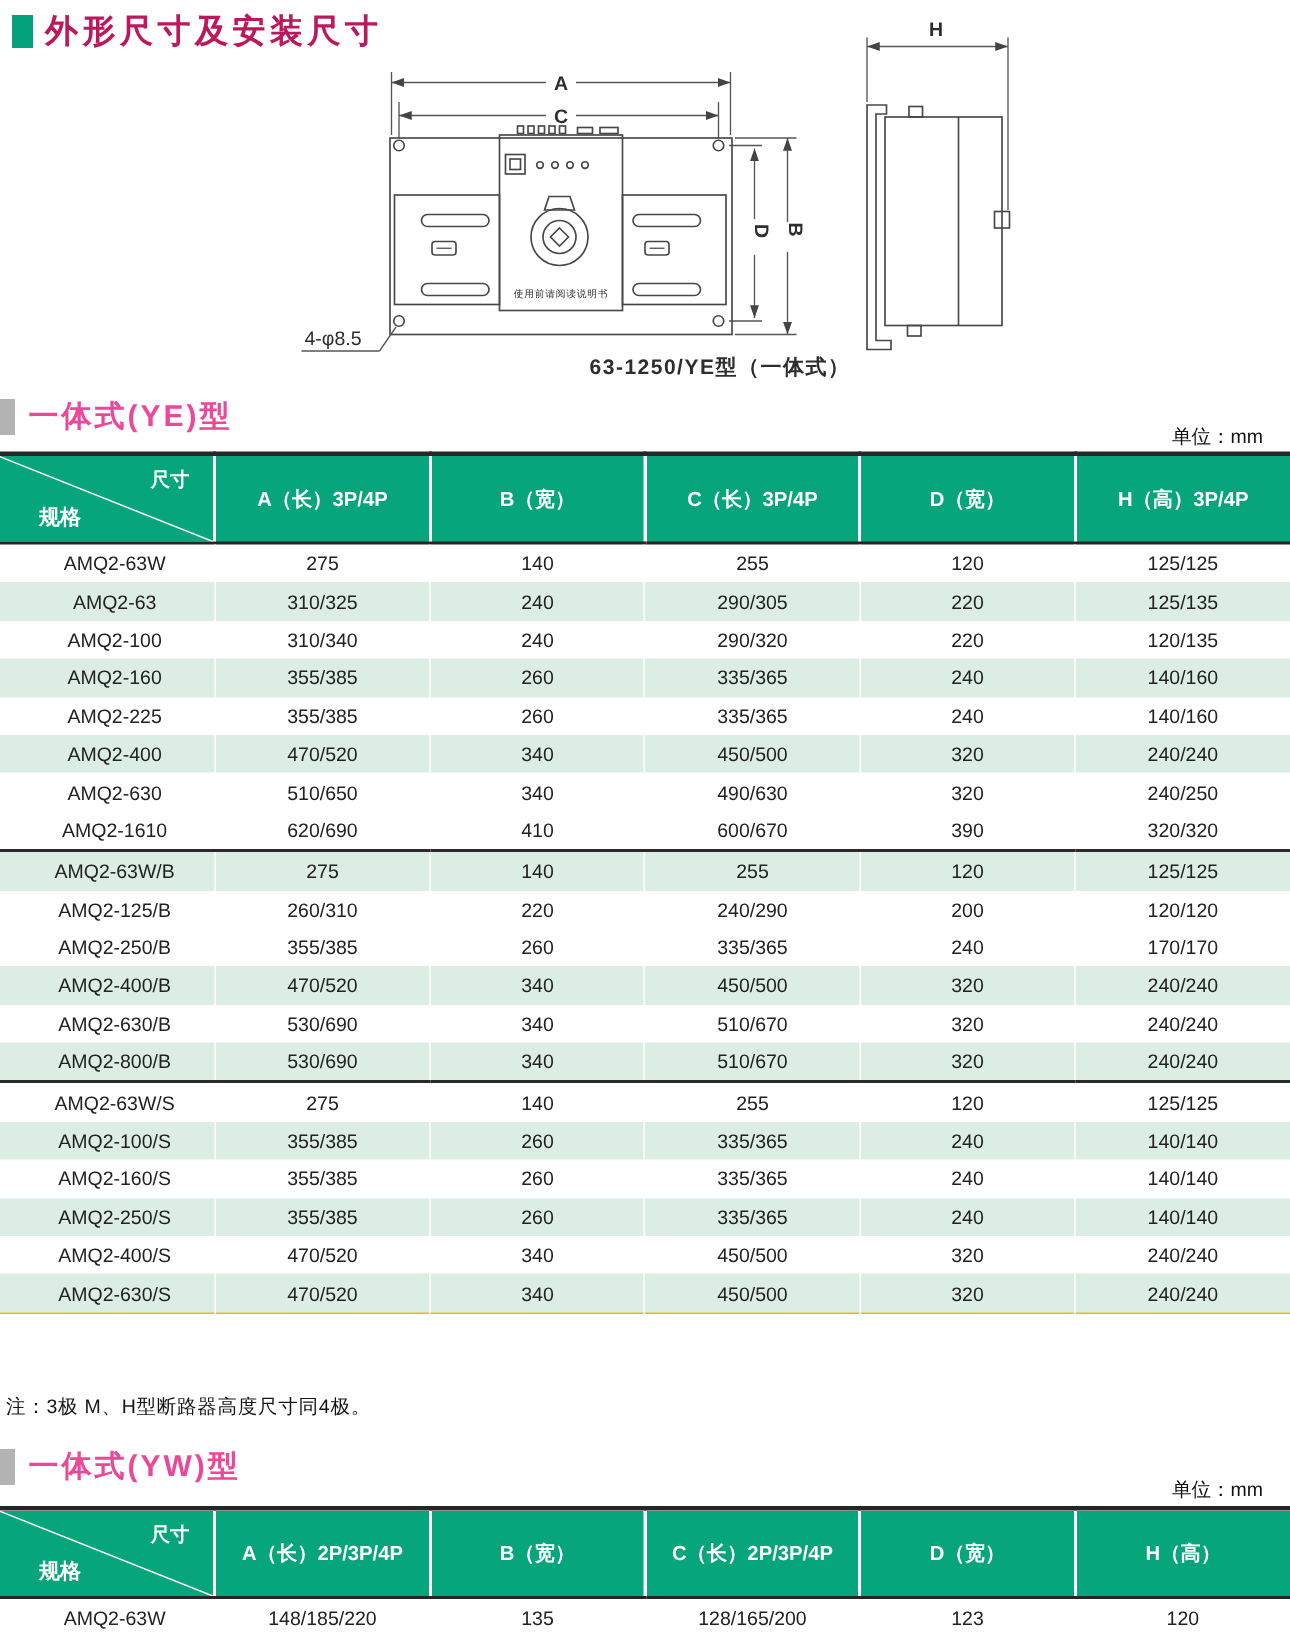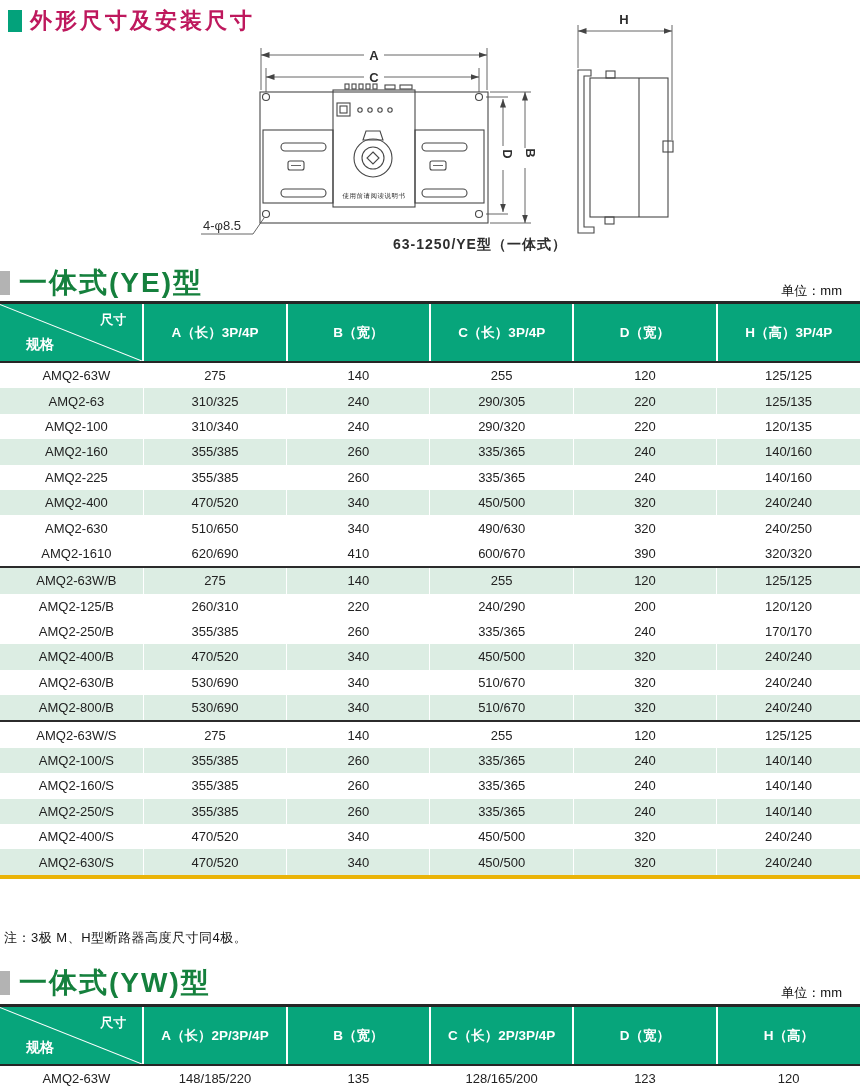--- a/index.html
+++ b/index.html
@@ -8,35 +8,35 @@
   .abs{position:absolute;}
 
   
   .page-title{top:6px;left:8px;display:flex;align-items:center;gap:8px;z-index:5;}
   .title-sq{width:14px;height:22px;background:#03A27B;display:inline-block;}
   .page-title h1{margin:0;font-size:22px;font-weight:bold;letter-spacing:3px;color:#be185d;}
 
   
   .section-head{left:0;display:flex;align-items:center;gap:9px;}
   .sec-sq{width:10px;height:24px;background:#b3b3b3;display:inline-block;}
-  .section-head h2{margin:0;font-size:28px;font-weight:bold;letter-spacing:2px;color:#15803d;}
+  .section-head h2{margin:0;font-size:20px;font-weight:bold;letter-spacing:2px;color:#ec4899;}
   .unit{font-size:13px;color:#111;right:18px;}
 
   
   svg text{fill:#2e2e2e;}
   .dwg-line{stroke:#474747;stroke-width:1.1;fill:none;}
   .dim{stroke:#555;stroke-width:0.9;fill:none;}
   .dim-label{font-size:13px;font-weight:bold;}
   .tiny-text{font-size:6.5px;letter-spacing:0.5px;}
   .caption{font-size:14px;font-weight:bold;letter-spacing:1px;}
   .holenote{font-size:13px;}
 
   
   table.dim-table{border-collapse:collapse;table-layout:fixed;width:860px;
-                  border-top:3px solid #262626;border-bottom:4px solid #eab308;}
+                  border-top:3px solid #262626;border-bottom:1px solid #eab308;}
   table.dim-table th{background:#07A57B;color:#fff;font-size:13.5px;font-weight:bold;
                      height:55px;border-left:2px solid #fff;border-bottom:2px solid #262626;
                      white-space:nowrap;overflow:hidden;}
   table.dim-table th:first-child{border-left:none;}
   table.dim-table td{height:25.4px;font-size:13px;text-align:center;color:#222;
                      border-left:1.5px solid #fff;padding:0;}
   table.dim-table td:first-child{border-left:none;}
   table.dim-table td.model{text-align:center;padding-left:10px;font-size:13px;}
   table.dim-table tr.tint td{background:#DCEDE3;}
   table.dim-table tr.group-end td{border-bottom:2.5px solid #2b2b2b;}

